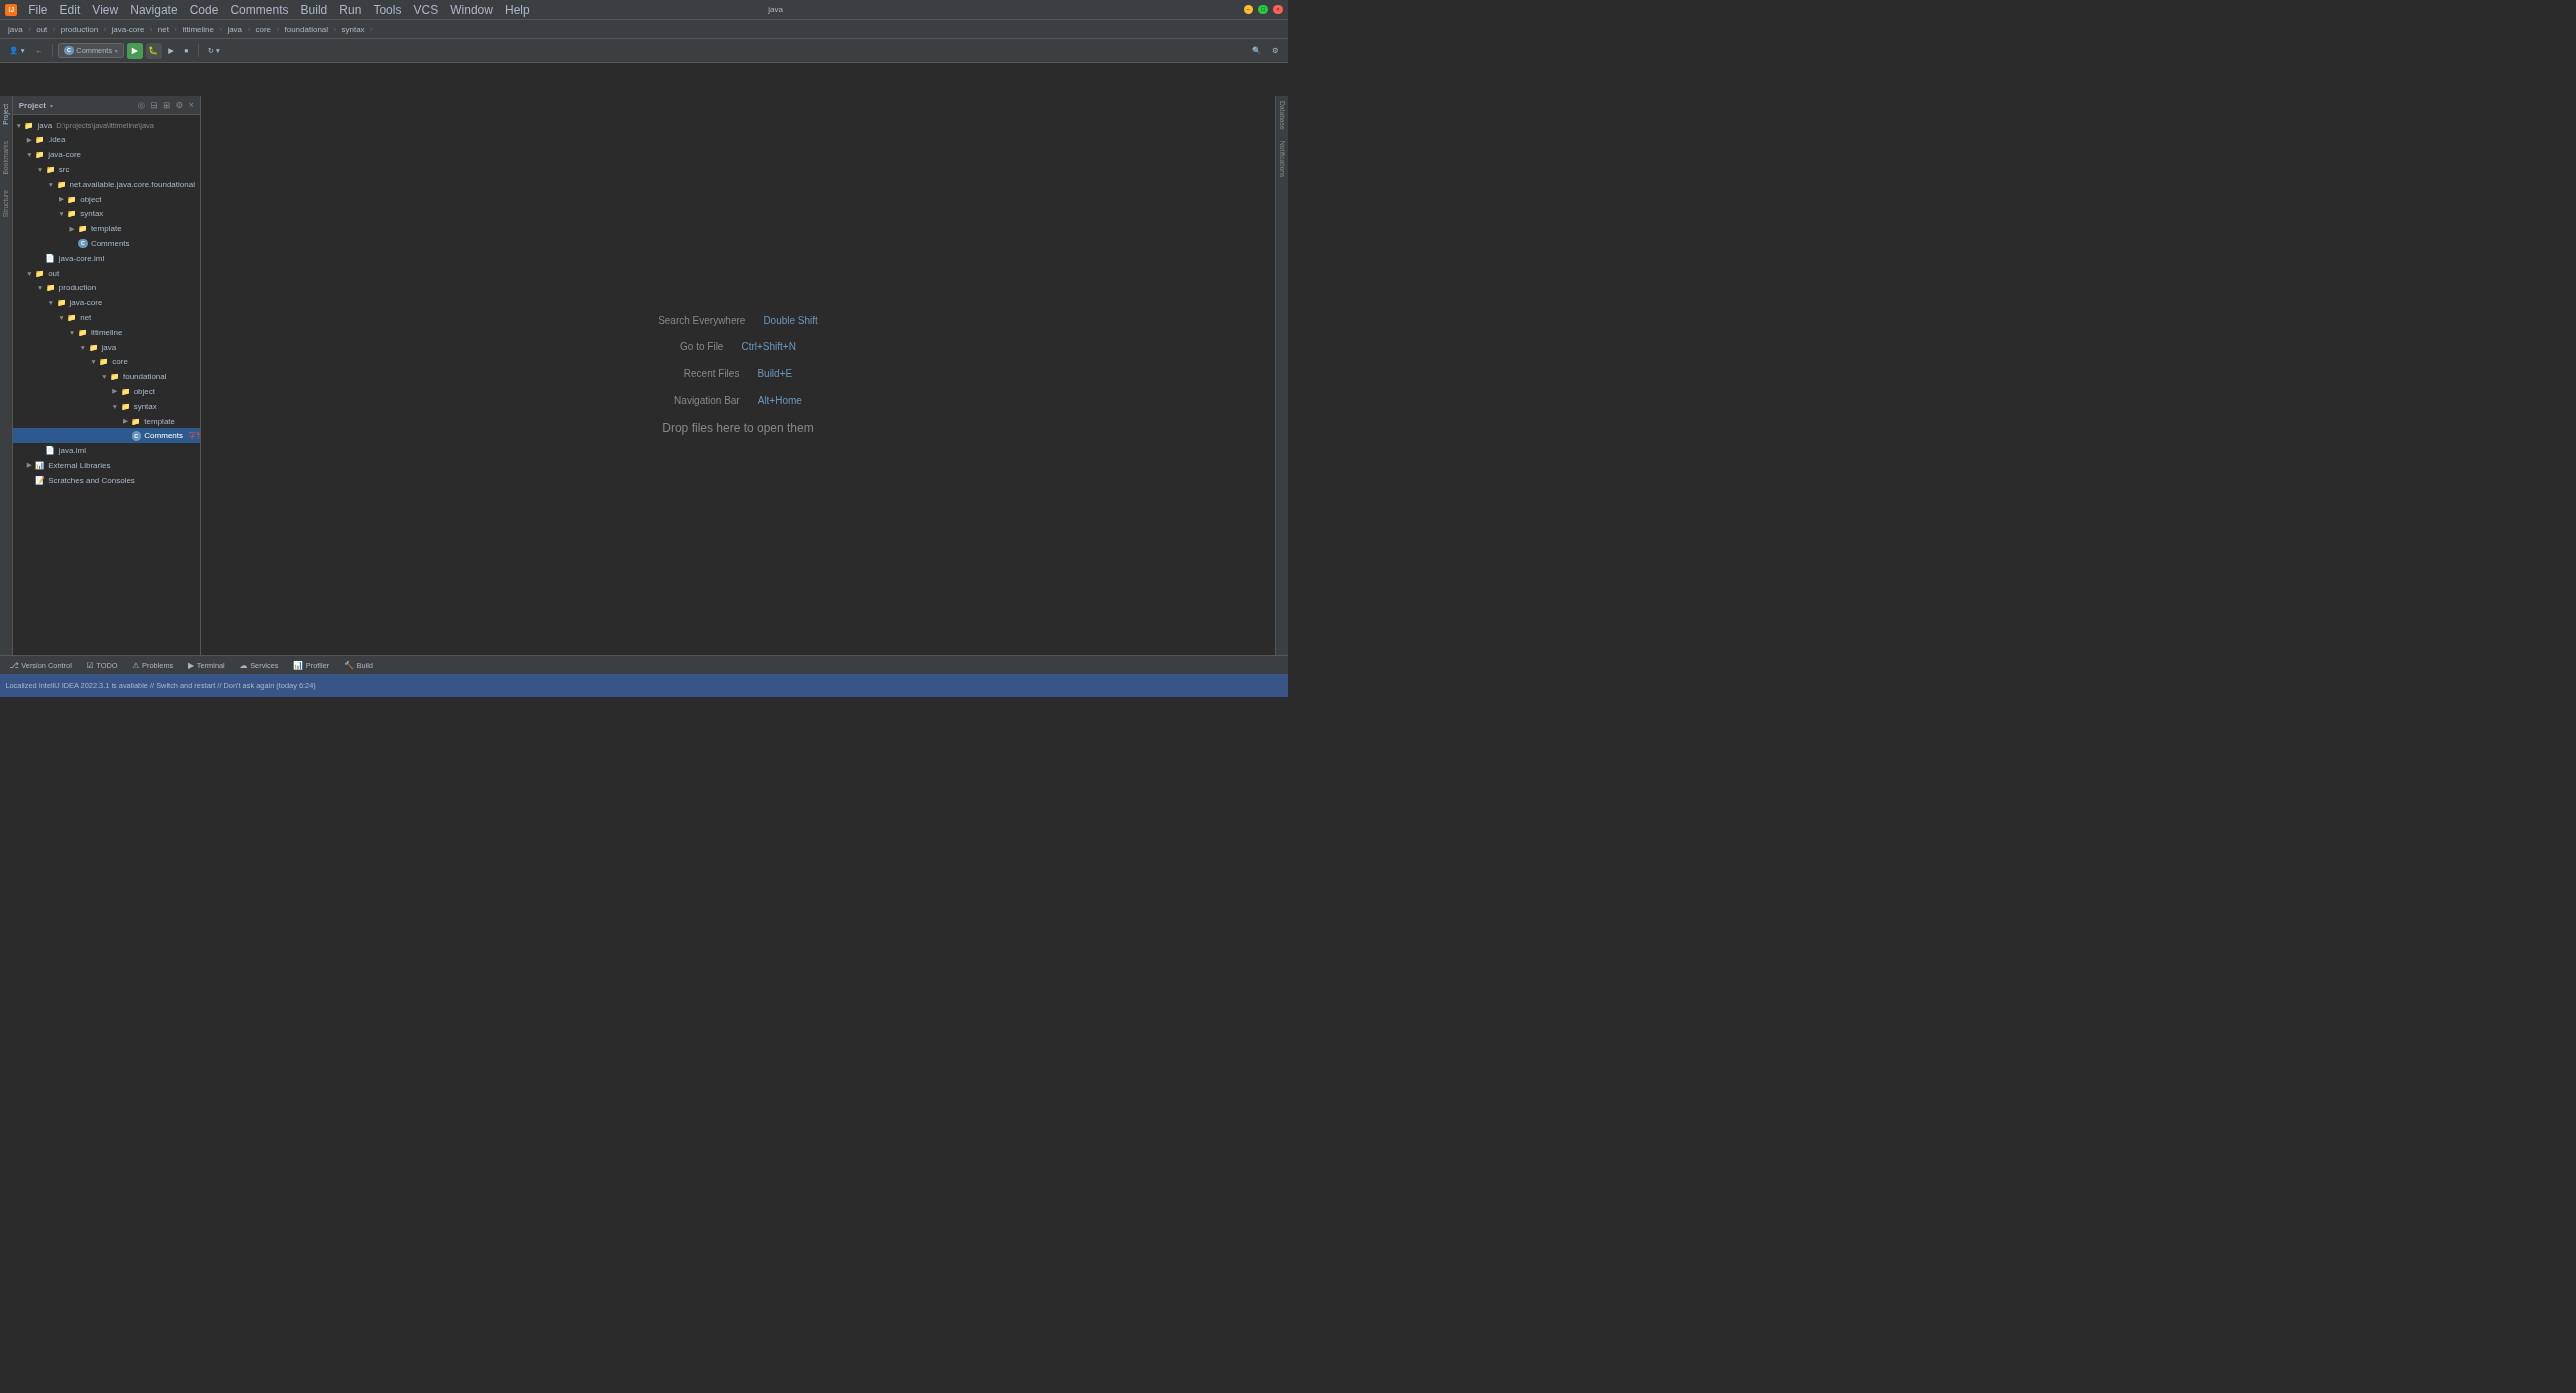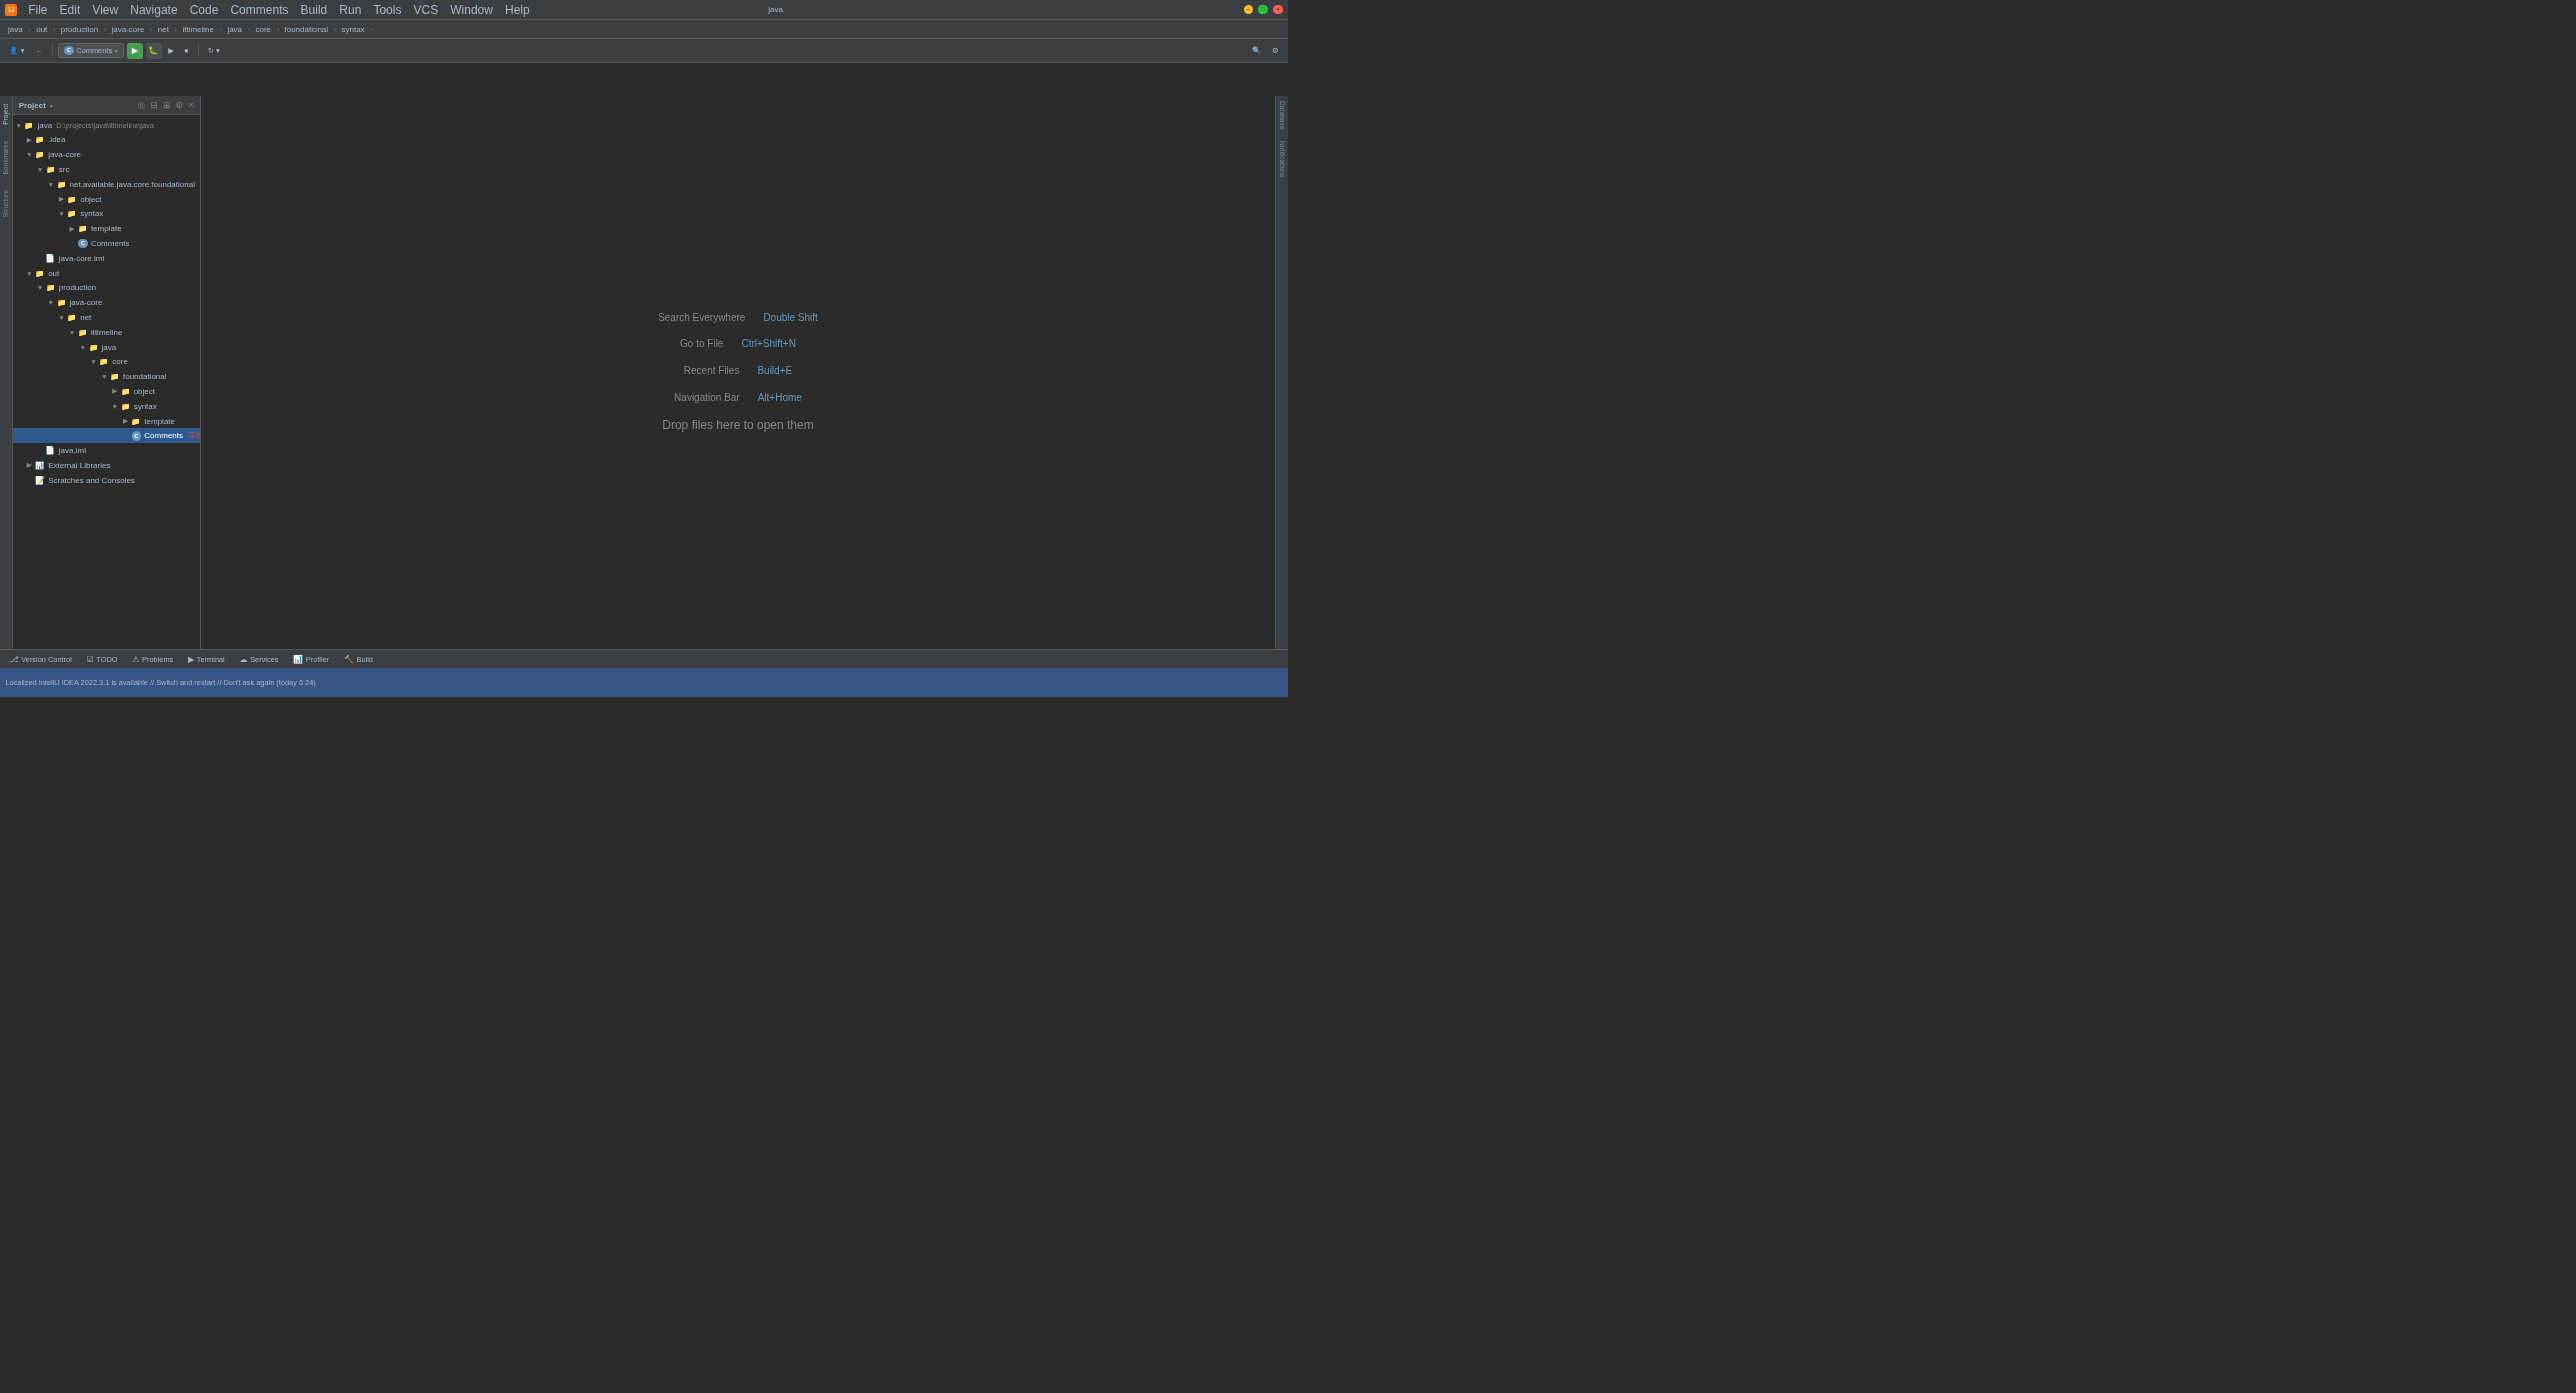--- a/index.html
+++ b/index.html
@@ -310,21 +310,21 @@
       border-radius: 2px;
       display: flex;
       align-items: center;
       gap: 2.7px;
     }
     .bottom-tab-icon { font-size: 8px; }
 
     
     .status-bar {
       background: #395588;
-      height: 29px;
+      height: 23px;
       display: flex;
       align-items: center;
       padding: 0 5.4px;
       font-size: 7.4px;
       color: #a9b7c6;
     }
 
     
     .left-vert-tabs {
       width: 13.4px;

